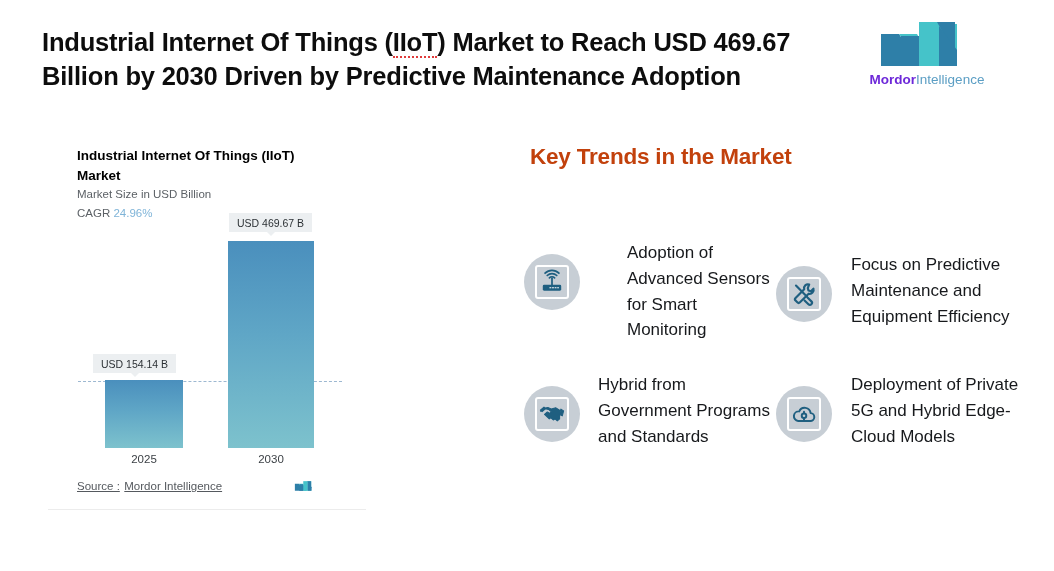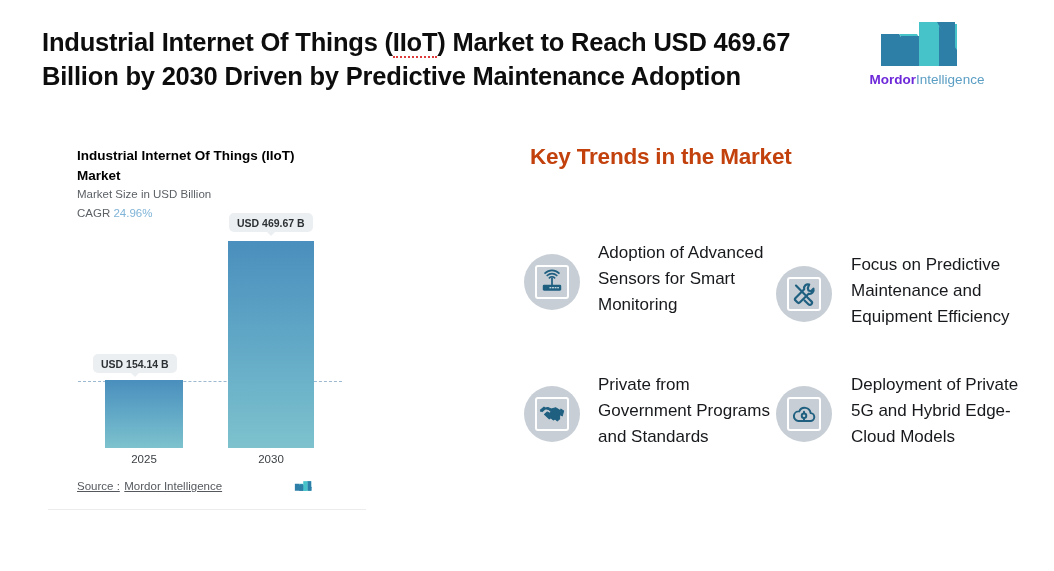--- a/index.html
+++ b/index.html
@@ -63,22 +63,22 @@
     background: linear-gradient(to bottom, #4a8fbd 0%, #5fa6c6 45%, #7dc2cd 100%);
   }
   .bars-area { position: absolute; left: 0; top: 95px; width: 318px; height: 225px; }
 
   .bar-1 { left: 57px; width: 78px; height: 68px; }
   .bar-2 { left: 180px; width: 86px; height: 207px; }
 
   .vlabel {
     position: absolute;
     background: #eceff1; color: #2c3135;
-    font-size: 10.5px; font-weight: 700;
-    padding: 3.5px 8px; border-radius: 5px; white-space: nowrap;
+    font-size: 10.5px; font-weight: 400;
+    padding: 3.5px 8px; border-radius: 0; white-space: nowrap;
   }
   .vlabel::after {
     content: ""; position: absolute; left: 50%; bottom: -4px;
     transform: translateX(-50%);
     border-left: 5px solid transparent; border-right: 5px solid transparent;
     border-top: 5px solid #eceff1;
   }
   .vlabel-1 { left: 45px; top: 220px; margin-top: 6px; }
   .vlabel-2 { left: 181px; top: 85px; }
 
@@ -98,21 +98,21 @@
 
   
   .trends-title {
     position: absolute; left: 530px; top: 144px;
     font-size: 22.5px; font-weight: 700; color: #c2410c; letter-spacing: -0.2px;
   }
   .trends-grid { position: absolute; left: 524px; top: 238px; width: 512px; }
   .trend {
     position: absolute; display: flex; align-items: flex-start;
   }
-  .t-0 { left: 0px;   top: 0px;   width: 250px; }
+  .t-0 { left: 0px;   top: 0px;   width: 250px; gap: 29px; }
   .t-1 { left: 252px; top: 12px;   width: 256px; }
   .t-2 { left: 0px;   top: 132px; width: 250px; }
   .t-3 { left: 252px; top: 132px; width: 256px; }
 
   .trend-icon {
     flex: 0 0 auto; width: 56px; height: 56px; border-radius: 50%;
     background: #c7ced5; display: flex; align-items: center; justify-content: center;
     margin-top: 16px;
   }
   .icon-inner {
@@ -222,21 +222,21 @@
     <div class="trend t-2">
       <div class="trend-icon">
         <span class="icon-inner">
           <svg width="26" height="26" viewBox="0 0 24 24" fill="#1f5f80" stroke="#1f5f80" stroke-width="1" stroke-linejoin="round">
             <path d="M1.5 9.5l3.2-2.6 4.1 0.9 2.6 2.2-1.5 1.4-2.2-1.3-2.6 2.2 4.4 4.2 1.5-1 2.2 2 1.6-1 2.1 1.8 2.1-1.8V8.6l-3.4-2.3-4.3 1.1-3.1-1.4-4.6 1z"></path>
             <path d="M1.3 8.4l3.3-2.7 1.5 1.4-3.2 2.7z"></path>
             <path d="M20.2 7.5l2.5 1.6-1.2 4.6-2.6-1.3z"></path>
           </svg>
         </span>
       </div>
-      <div class="trend-text">Private from Government Programs and Standards</div>
+      <div class="trend-text">Hybrid from Government Programs and Standards</div>
     </div>
 
     <div class="trend t-3">
       <div class="trend-icon">
         <span class="icon-inner">
           <svg width="26" height="26" viewBox="0 0 24 24" fill="none" stroke="#1f5f80" stroke-width="1.8" stroke-linecap="round" stroke-linejoin="round">
             <path d="M6.6 18.4h11.1a3.6 3.6 0 0 0 .4-7.2 5.5 5.5 0 0 0-10.5-1.6 4.4 4.4 0 0 0-1 8.8z"></path>
             <circle cx="12" cy="13.6" r="2.1"></circle>
             <line x1="12" y1="9.9" x2="12" y2="11.3"></line>
             <line x1="12" y1="15.9" x2="12" y2="17.2"></line>

